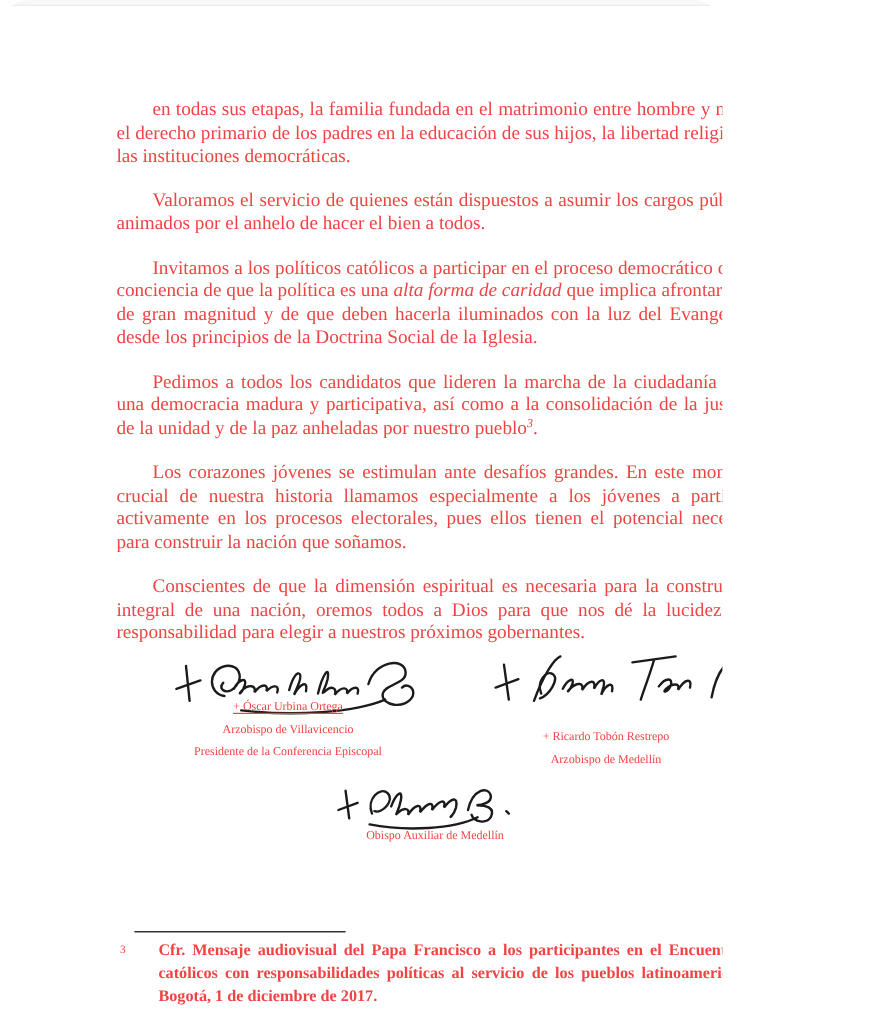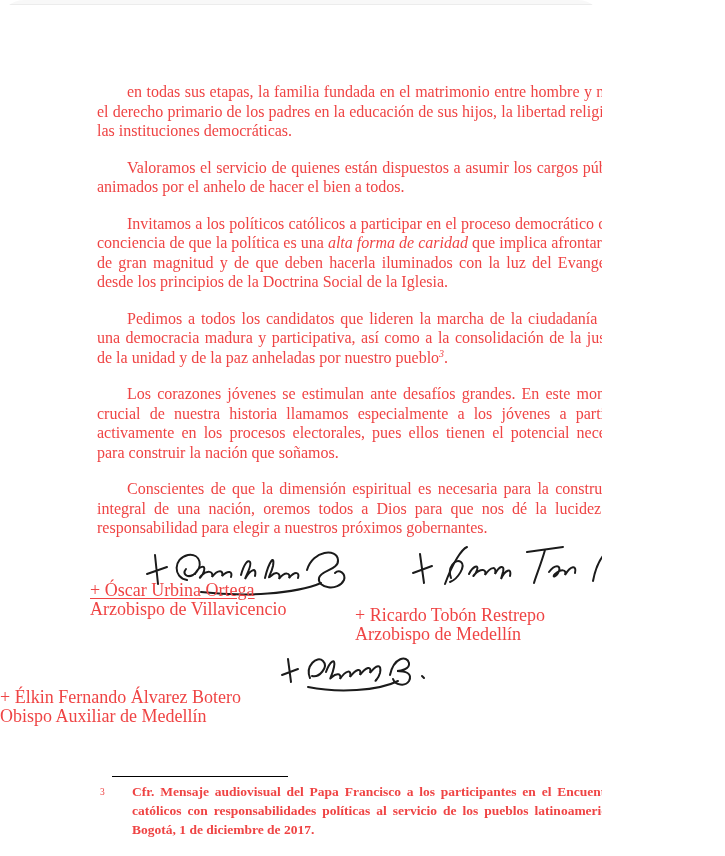--- a/index.html
+++ b/index.html
@@ -10,21 +10,21 @@
   .top-strip {
     position:absolute; top:0; left:0; right:0; height:4px;
     background:#f8f8f8; border-bottom:1px solid #ececec;
   }
   .body-text { position:absolute; left:97px; top:82px; width:540px; }
   .body-text p {
     margin:0 0 17px 0; font-size:16px; line-height:19.5px;
     text-align:justify; text-indent:30px;
   }
   .fn-ref { font-size:10px; font-style:italic; vertical-align:super; line-height:0; }
-  .sig-col { position:absolute; font-size:18px; line-height:18.5px; }
+  .sig-col { position:absolute; text-align:center; font-size:10px; line-height:18.5px; }
   .sig-line { display:block; }
   .underlined { text-decoration:underline; text-underline-offset:2px; }
   .sig-svg { position:absolute; }
   .sig-svg path { fill:none; stroke:#1b1b1b; stroke-width:2; stroke-linecap:round; }
   .footnote-rule { position:absolute; left:112px; top:776px; width:176px; height:0; border-top:1.5px solid #000; }
   .footnote {
     position:absolute; left:100px; top:782px; width:537px;
     display:flex; font-size:13.5px; line-height:19px;
   }
   .footnote .marker { width:32px; flex:none; font-size:9.5px; padding-top:1px; }
@@ -67,29 +67,29 @@
   <svg class="sig-svg" style="left:272px; top:648px;" width="175" height="46" viewBox="0 0 175 46">
     <path d="M10 27 L26 21 M16 11 L19 34"></path>
     <path d="M38 30 C33 18 45 7 51 13 C57 19 47 30 40 28 M54 24 C58 13 64 9 62 19 C60 29 56 33 60 29 C64 25 70 25 68 31 C74 22 80 21 78 29 C84 21 90 19 88 27 C94 19 100 17 98 25 C104 17 110 15 108 25 C106 32 101 35 105 31"></path>
     <path d="M118 27 C122 9 135 7 137 15 C138 21 129 23 125 23 C133 23 141 25 137 33 C133 39 123 37 121 31"></path>
     <path d="M126 33 C106 43 66 45 36 39 M150 28 l2 2"></path>
   </svg>
 
   <div class="sig-col" style="left:90px; top:581px; width:300px;">
     <span class="sig-line underlined">+ Óscar Urbina Ortega</span>
     <span class="sig-line">Arzobispo de Villavicencio</span>
+    <span class="sig-line">Presidente de la Conferencia Episcopal</span>
   </div>
 
   <div class="sig-col" style="left:355px; top:581px; width:300px;margin-top:25px;">
     <span class="sig-line">+ Ricardo Tobón Restrepo</span>
     <span class="sig-line">Arzobispo de Medellín</span>
   </div>
 
   <div class="sig-col" style="left:0; top:688px; width:725px;">
-    <span class="sig-line">+ Élkin Fernando Álvarez Botero</span>
     <span class="sig-line">Obispo Auxiliar de Medellín</span>
   </div>
 
   <div class="footnote-rule"></div>
   <div class="footnote">
     <div class="marker">3</div>
     <div class="fn-text">Cfr. Mensaje audiovisual del Papa Francisco a los participantes en el Encuentro de católicos con responsabilidades políticas al servicio de los pueblos latinoamericanos.  Bogotá, 1 de diciembre de 2017.</div>
   </div>
 </div>
 

